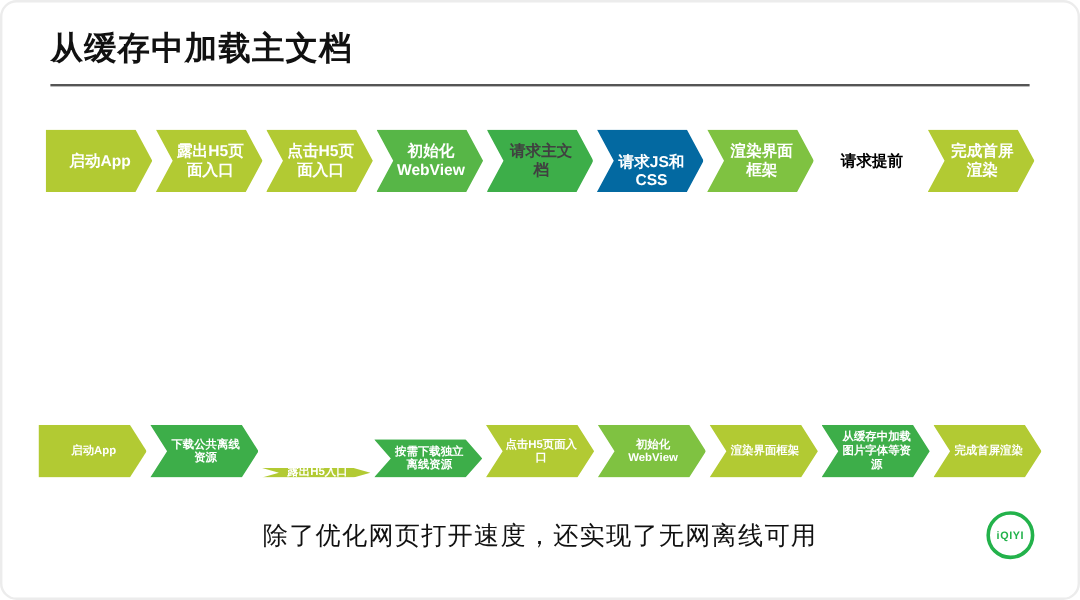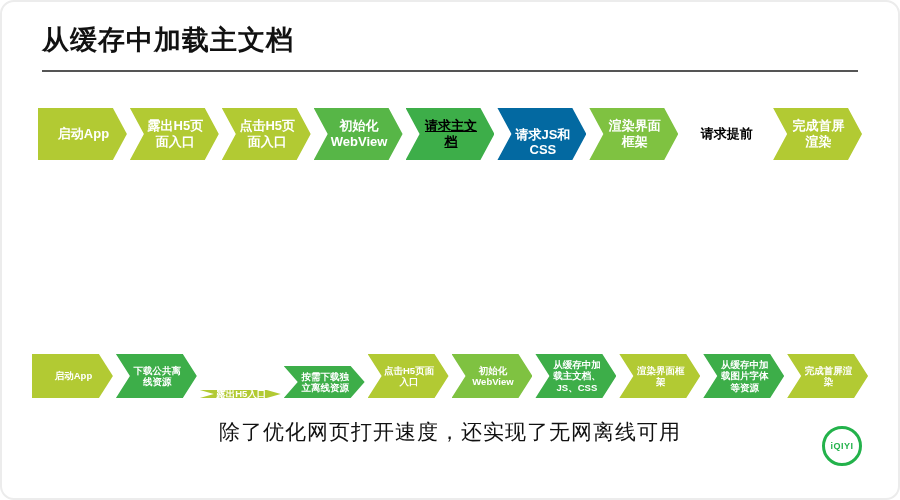--- a/index.html
+++ b/index.html
@@ -18,21 +18,21 @@
   .chev.first { clip-path: polygon(0 0, calc(100% - 14px) 0, 100% 50%, calc(100% - 14px) 100%, 0 100%); }
   .flow-top .chev { font-size:13px; padding:2px 15px 2px 17px; }
   .flow-bottom .chev { font-size:9.5px; padding:2px 11px 2px 13px; }
 
   .mid { position:absolute; top:160px; left:320px; width:232px; height:158px; }
   .mid-tri { position:absolute; top:78px; left:0; width:100%; height:80px; background:#2eb14b;
              clip-path: polygon(0 0, 100% 0, 50% 100%); }
   .mid-text { position:relative; z-index:1; width:100%; text-align:center; font-size:22px; font-weight:bold;
               color:#0a9a4b; line-height:1.32; white-space:pre-line; }
 
-  .footer { position:absolute; top:416px; left:0; right:0; text-align:center; font-size:21px; color:#111;
+  .footer { position:absolute; top:430px; left:0; right:0; text-align:center; font-size:21px; color:#111;
             letter-spacing:1px; font-weight:500; }
 
   .logo { position:absolute; top:424px; right:36px; display:flex; align-items:center; gap:20px; }
   .logo-mark { width:40px; height:40px; border:3px solid #23b24b; border-radius:50%;
                display:flex; align-items:center; justify-content:center; }
   .logo-mark-text { font-size:9px; font-weight:bold; color:#23b24b; letter-spacing:0.5px; }
   .logo-name { font-size:22px; font-weight:bold; color:#23b24b; letter-spacing:1px; }
 </style>
 </head>
 <body>
@@ -48,21 +48,21 @@
       </div>
     <div class="chev" style="background: rgb(178, 202, 51); color: rgb(255, 255, 255);">
         <span>露出H5页面入口</span>
       </div>
     <div class="chev" style="background: rgb(178, 202, 51); color: rgb(255, 255, 255);">
         <span>点击H5页面入口</span>
       </div>
     <div class="chev" style="background: rgb(87, 182, 71); color: rgb(255, 255, 255);">
         <span>初始化WebView</span>
       </div>
-    <div class="chev" style="background: rgb(61, 174, 73); color: #000000; text-decoration: underline;">
+    <div class="chev" style="background: rgb(61, 174, 73); color: #404040;">
         <span>请求主文档</span>
       </div>
     <div class="chev" style="background: #0369a1; color: rgb(255, 255, 255); align-items: flex-end;">
         <span>请求JS和CSS</span>
       </div>
     <div class="chev" style="background: rgb(127, 194, 65); color: rgb(255, 255, 255);">
         <span>渲染界面框架</span>
       </div>
     <div class="chev" style="background: rgb(255, 255, 255); color: rgb(0, 0, 0);">
         <span>请求提前</span>
@@ -85,23 +85,20 @@
       </div>
     <div class="chev" style="background: rgb(61, 174, 73); color: rgb(255, 255, 255); margin-top: 12px;">
         <span>按需下载独立离线资源</span>
       </div>
     <div class="chev" style="background: rgb(178, 202, 51); color: rgb(255, 255, 255);">
         <span>点击H5页面入口</span>
       </div>
     <div class="chev" style="background: rgb(127, 194, 65); color: rgb(255, 255, 255);">
         <span>初始化WebView</span>
       </div>
-    <div class="chev" style="background: rgb(61, 174, 73); color: rgb(255, 255, 255);">
-        <span>从缓存中加载主文档、JS、CSS</span>
-      </div>
     <div class="chev" style="background: rgb(178, 202, 51); color: rgb(255, 255, 255);">
         <span>渲染界面框架</span>
       </div>
     <div class="chev" style="background: rgb(61, 174, 73); color: rgb(255, 255, 255); justify-content: center;">
         <span>从缓存中加载图片字体等资源</span>
       </div>
     <div class="chev" style="background: rgb(178, 202, 51); color: rgb(255, 255, 255);">
         <span>完成首屏渲染</span>
       </div>
   </div>

